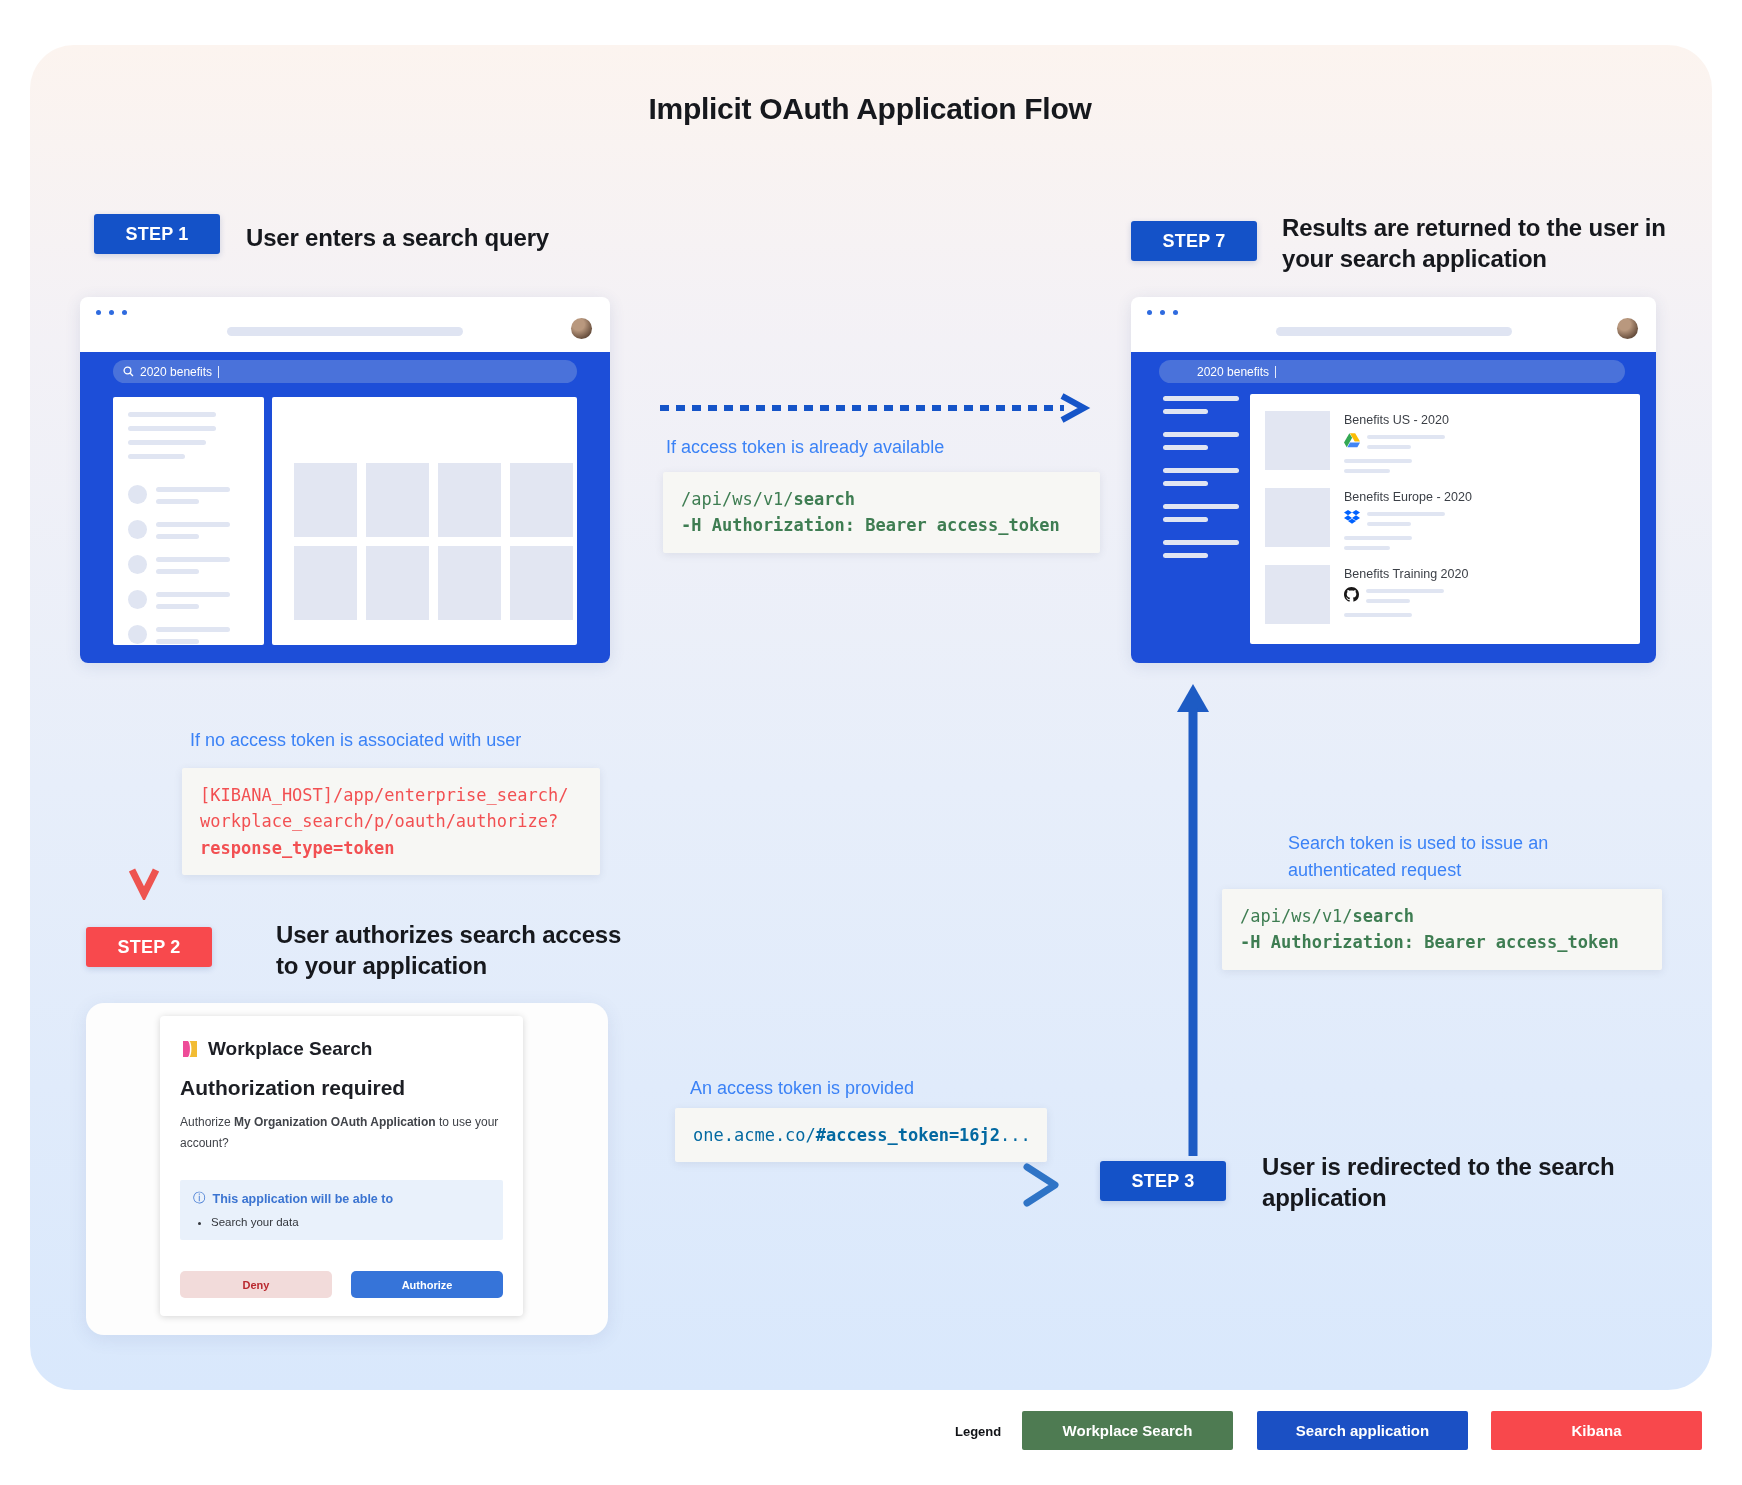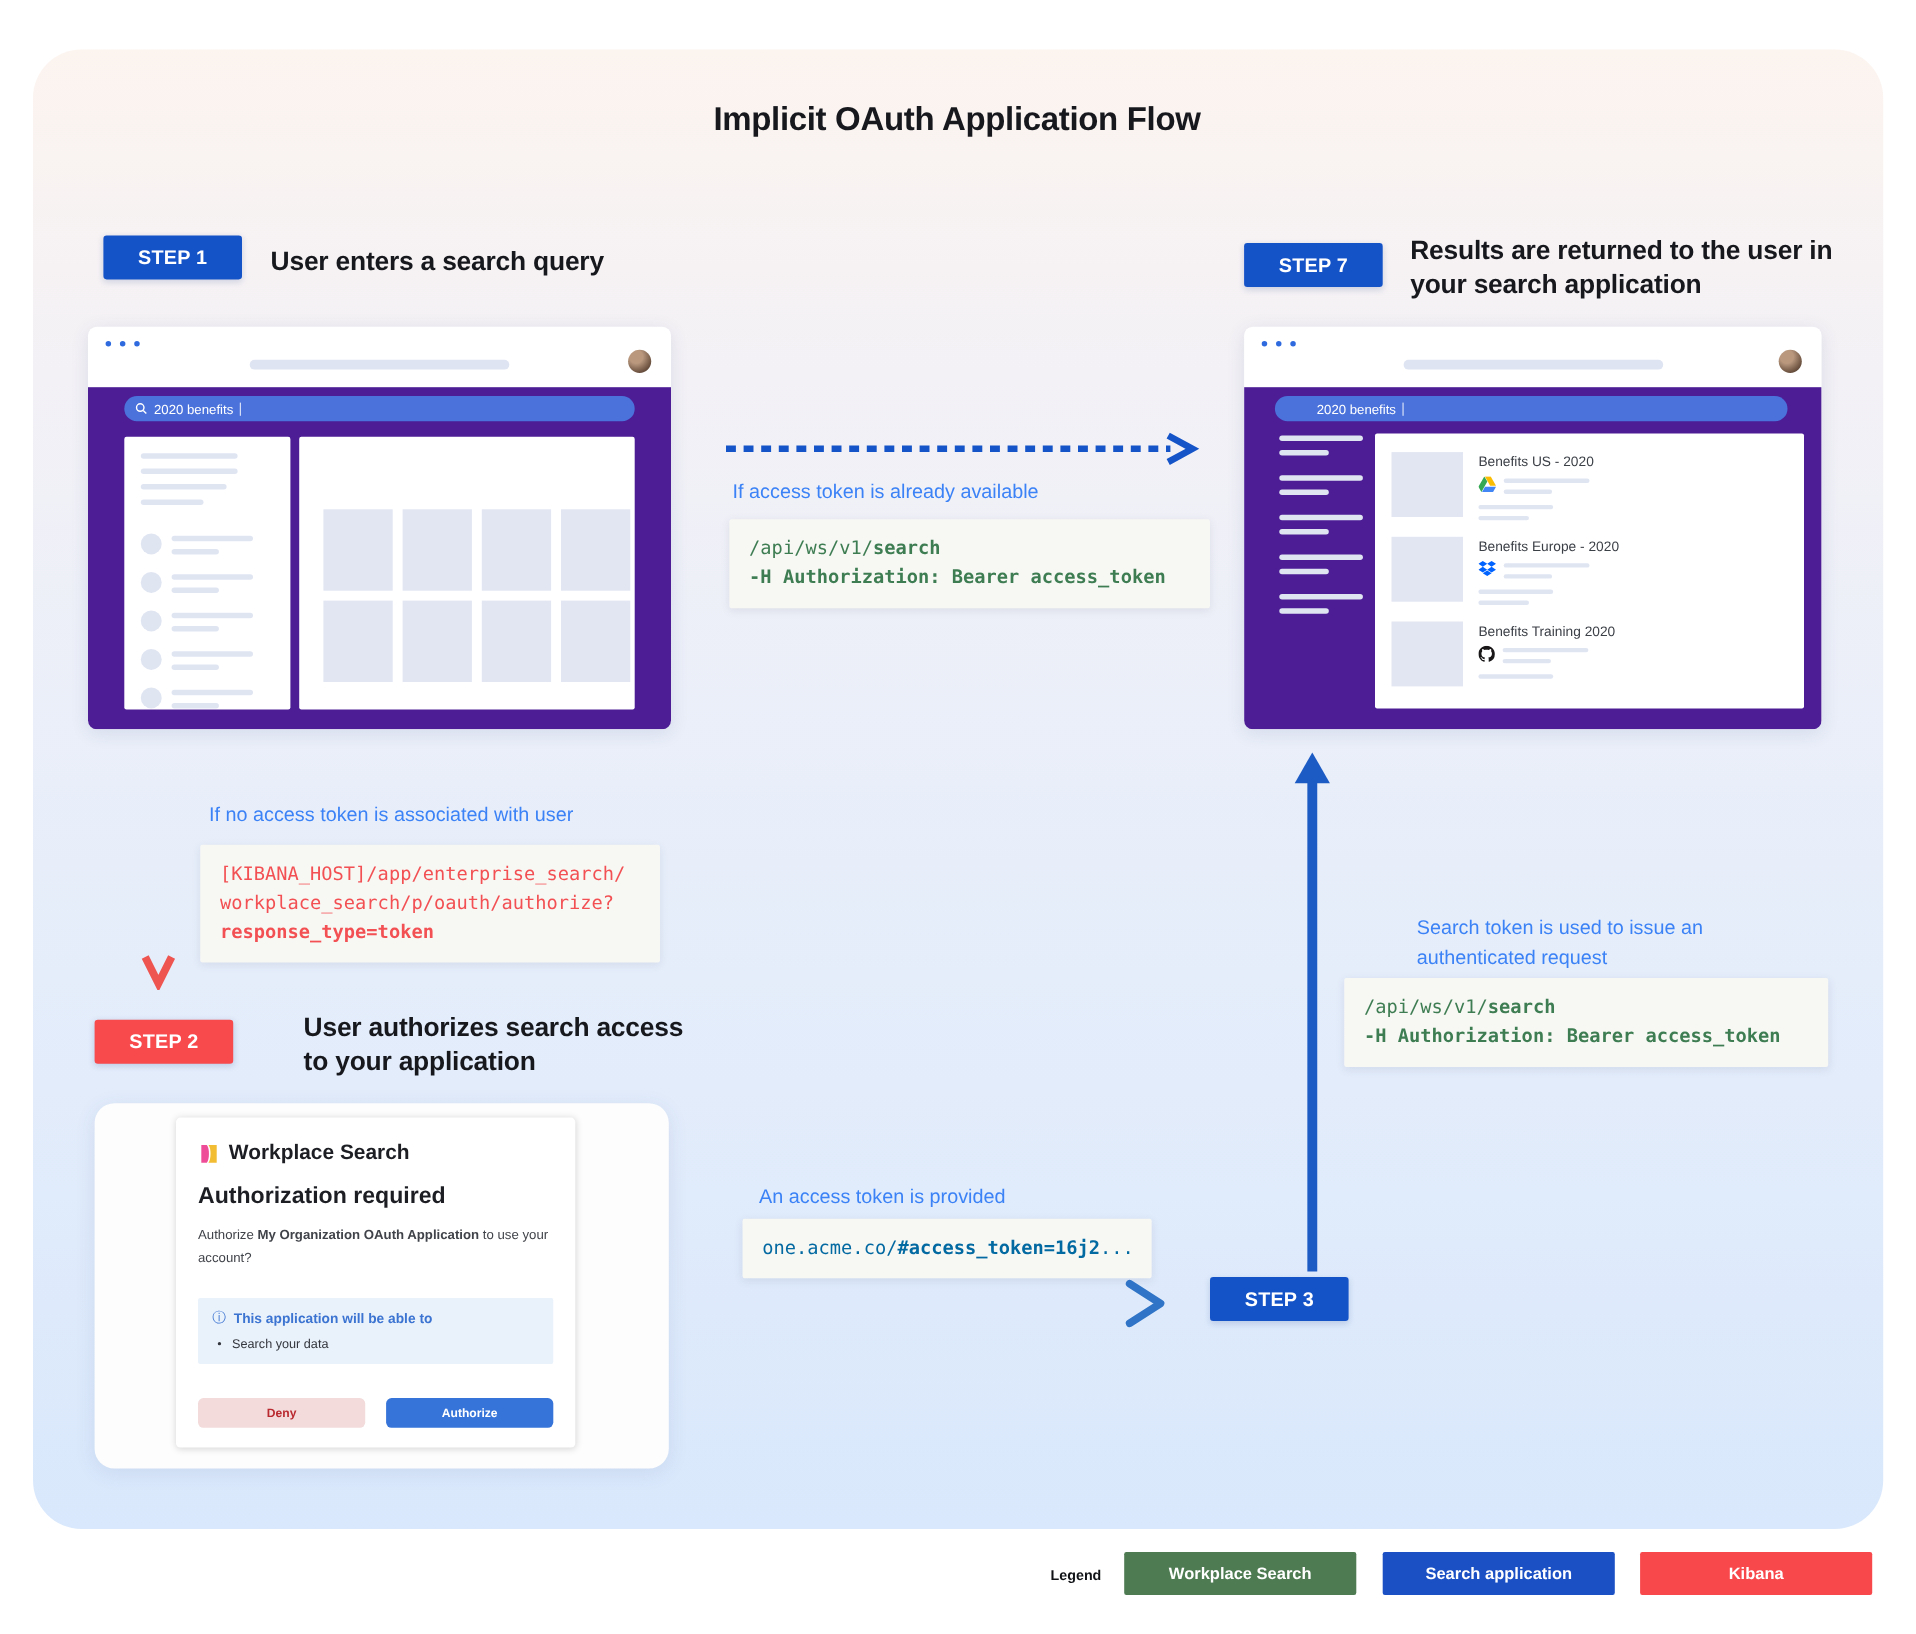--- a/index.html
+++ b/index.html
@@ -34,21 +34,21 @@
 
   
   .browser { position:absolute; background:#fff; border-radius:8px;
     box-shadow:0 3px 16px rgba(50,70,130,.12); overflow:hidden; }
   .browser-dots { position:absolute; left:16px; top:13px; display:flex; gap:8px; }
   .browser-dots i { width:5px; height:5px; border-radius:50%; background:#2f6bdf; }
   .addr-bar { position:absolute; top:30px; left:50%; transform:translateX(-50%);
     width:236px; height:9px; border-radius:5px; background:#dfe4f2; }
   .avatar { position:absolute; right:18px; top:21px; width:21px; height:21px; border-radius:50%;
     background:radial-gradient(circle at 35% 30%, #b9987e 0 30%, #6e5442 70%, #3e2f25 100%); }
-  .browser-body { position:absolute; left:0; right:0; top:55px; bottom:0; background:#4c1d95; }
+  .browser-body { position:absolute; left:0; right:0; top:55px; bottom:0; background:#1d4ed8; }
   .search-pill { position:absolute; height:23px; background:#4a72da; border-radius:12px;
     display:flex; align-items:center; padding:0 10px; gap:6px; color:#fff; font-size:12px; }
   .caret { width:1px; height:12px; background:#fff; opacity:.85; }
 
   .panel { position:absolute; background:#fff; border-radius:2px; }
   .skel { background:#e0e5f2; border-radius:3px; }
   .srow { display:flex; align-items:flex-start; gap:9px; }
   .scircle { width:19px; height:19px; border-radius:50%; background:#e0e5f2; flex:none; }
   .grid8 { position:absolute; display:grid; grid-template-columns:repeat(4,63px); grid-auto-rows:74px; gap:9px; }
   .grid8 div { background:#e2e6f2; }
@@ -250,20 +250,21 @@
         <linearGradient id="gradRight" x1="0" y1="0" x2="1" y2="0">
       <stop offset="0" stop-color="#ee5a52"></stop>
           <stop offset="1" stop-color="#2f74c6"></stop>
     </linearGradient>
       </defs>
     <line x1="4" y1="23" x2="380" y2="23" stroke="url(#gradRight)" stroke-width="6"></line>
     <path d="M372 5 L400 23 L372 41" fill="none" stroke="#2f74c6" stroke-width="7" stroke-linecap="round" stroke-linejoin="round"></path>
   </svg>
 
   <div class="step-badge badge-blue" style="left:1100px; top:1161px;">STEP 3</div>
+  <div class="step-heading" style="left:1262px; top:1151px; width:360px;">User is redirected to the search application</div>
 
   <svg class="arrow" style="left:1176px; top:682px;" width="34" height="478">
     <path d="M17 2 L33 30 L1 30 Z" fill="#1d5bc4"></path>
     <line x1="17" y1="26" x2="17" y2="474" stroke="#1d5bc4" stroke-width="9"></line>
   </svg>
   <div class="note-text" style="left:1288px; top:830px; width:330px; line-height:1.5;">Search token is used to issue an authenticated request</div>
   <div class="code-box code-green" style="left:1222px; top:889px; width:440px;">
     <div><span>/api/ws/v1/</span><span class="b">search</span></div>
     <div class="b">-H Authorization: Bearer access_token</div>
   </div>

